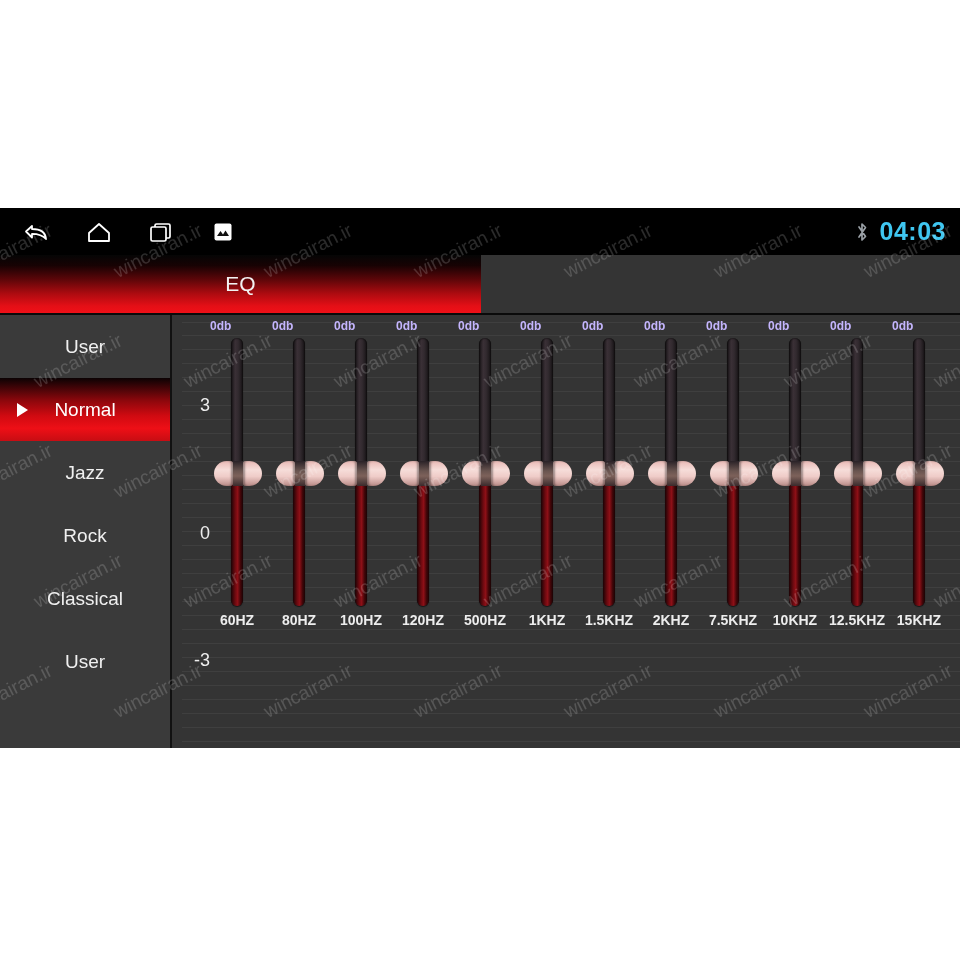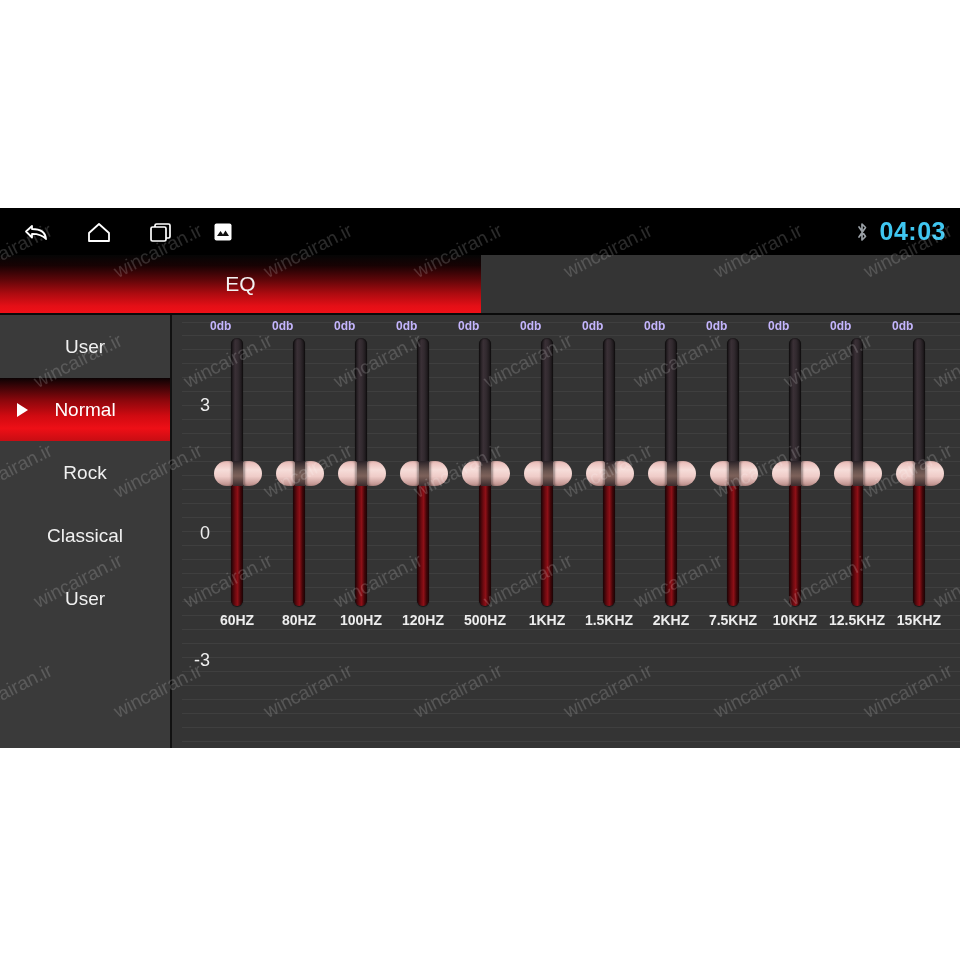--- a/index.html
+++ b/index.html
@@ -342,20 +342,23 @@
 
     <div id="bodyrow">
 
       <div id="sidebar">
         <div class="preset">
           <span>User</span>
         </div>
         <div class="preset selected">
           <span class="arrow"></span>
           <span>Normal</span>
+        </div>
+        <div class="preset">
+          <span>Jazz</span>
         </div>
         <div class="preset">
           <span>Rock</span>
         </div>
         <div class="preset">
           <span>Classical</span>
         </div>
         <div class="preset">
           <span>User</span>
         </div>

